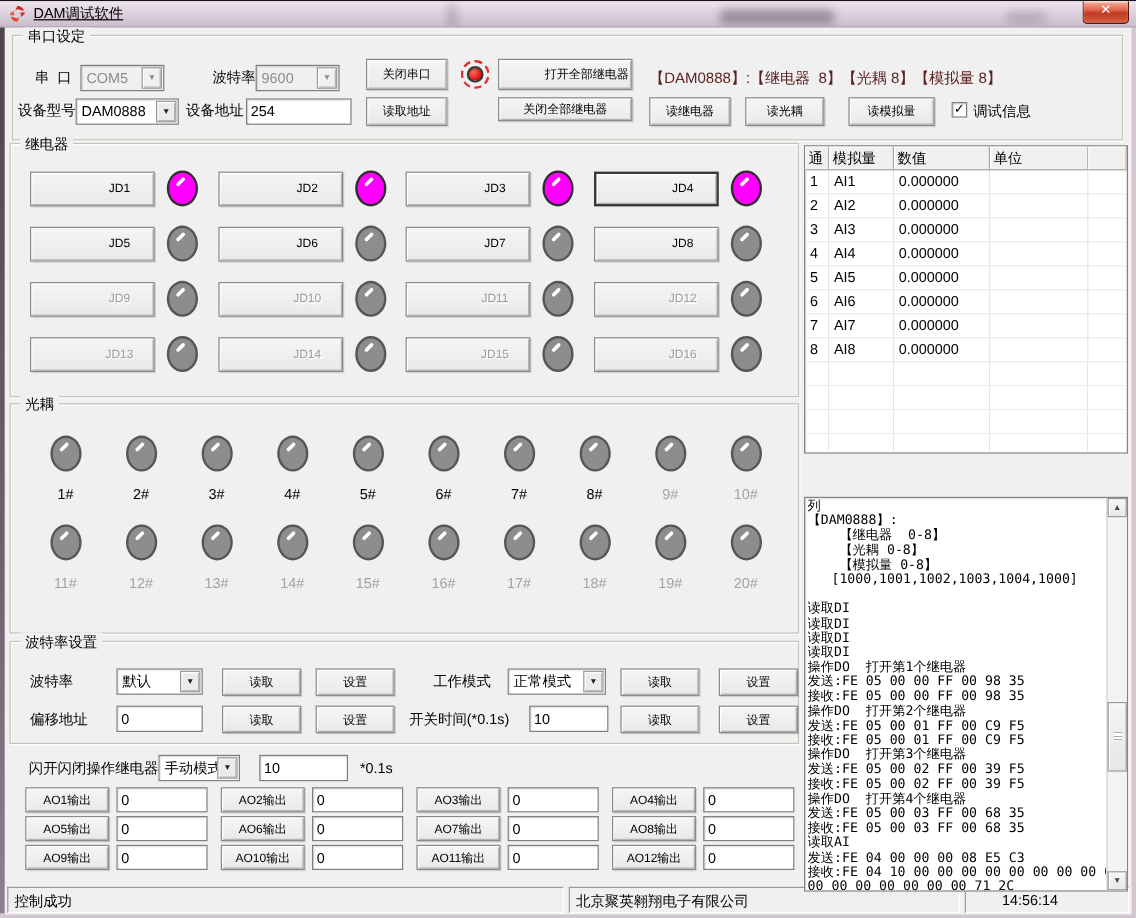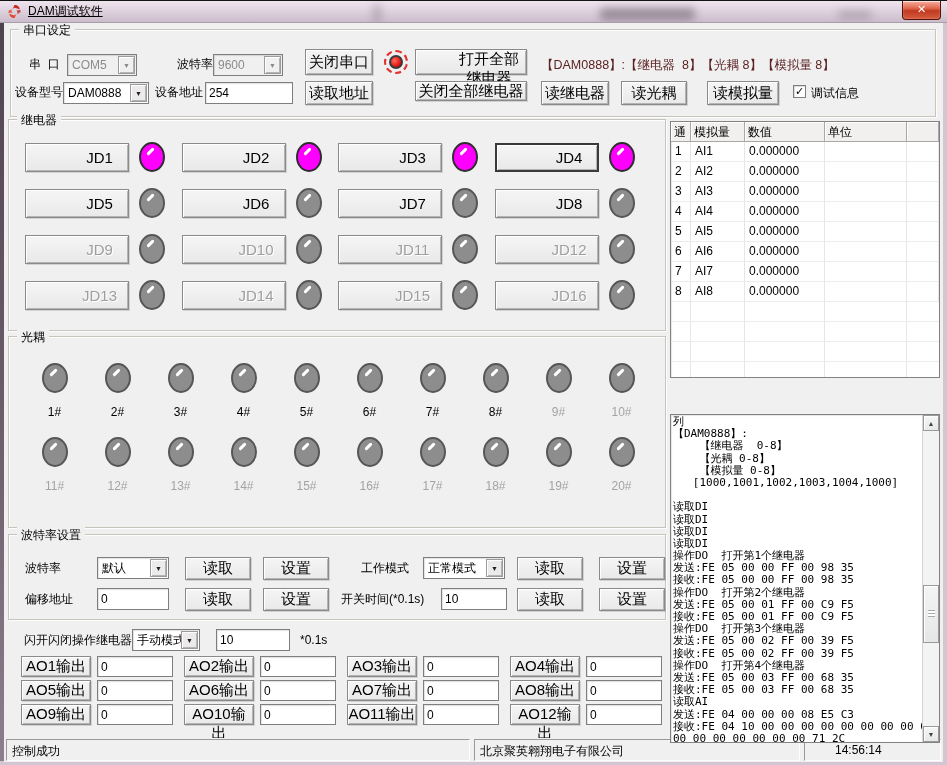--- a/index.html
+++ b/index.html
@@ -26,21 +26,21 @@
   .border-r{position:absolute;right:0;top:22px;width:4px;height:739px;background:#d3c6d3;}
   .border-b{position:absolute;left:0;bottom:0;width:947px;height:4px;background:#d3c6d3;}
   .client{position:absolute;left:4px;top:22px;width:939px;height:739px;background:#f0f0f0;overflow:hidden;}
 
   
   .group{position:absolute;border:1px solid #c6c4bb;box-shadow:inset 1px 1px 0 #fdfdfd, 1px 1px 0 #fdfdfd;}
   .group-label{position:absolute;top:-8px;left:8px;background:#f0f0f0;padding:0 4px;white-space:pre;}
   .lbl{position:absolute;white-space:pre;line-height:14px;}
   .btn{position:absolute;background:linear-gradient(#f5f5f5,#e9e9e9);border:1px solid #8a8a8a;
     box-shadow:inset 1px 1px 0 #ffffff, inset -1px -1px 0 #b4b4b4, 1px 1px 0 rgba(0,0,0,.12);
-    font-family:inherit;font-size:15px;color:#000;text-align:center;padding:0;cursor:default;}
+    font-family:inherit;font-size:10px;color:#000;text-align:center;padding:0;cursor:default;}
   .btn.disabled{color:#9e9e9e;text-shadow:1px 1px 0 #fff;}
   .btn.default{border:2px solid #3a3a3a;box-shadow:inset 1px 1px 0 #ffffff, inset -1px -1px 0 #b4b4b4;}
   .field{position:absolute;background:#fff;border:1px solid #7e7e7e;box-shadow:inset 1px 1px 1px rgba(0,0,0,.12);
     font-family:inherit;font-size:12px;padding:1px 3px;color:#000;}
   .combo{position:absolute;height:22px;background:#fff;border:1px solid #7e7e7e;
     box-shadow:inset 1px 1px 1px rgba(0,0,0,.12);display:flex;align-items:center;padding-left:4px;}
   .combo .arrow-btn{position:absolute;right:1px;top:1px;bottom:1px;width:17px;background:#eceaea;
     border:1px solid #9b9b9b;box-shadow:inset 1px 1px 0 #fff, inset -1px -1px 0 #b4b4b4;
     display:flex;align-items:center;justify-content:center;font-size:7px;color:#222;}
   .combo.disabled{background:#f0f0f0;color:#8b8b8b;}

